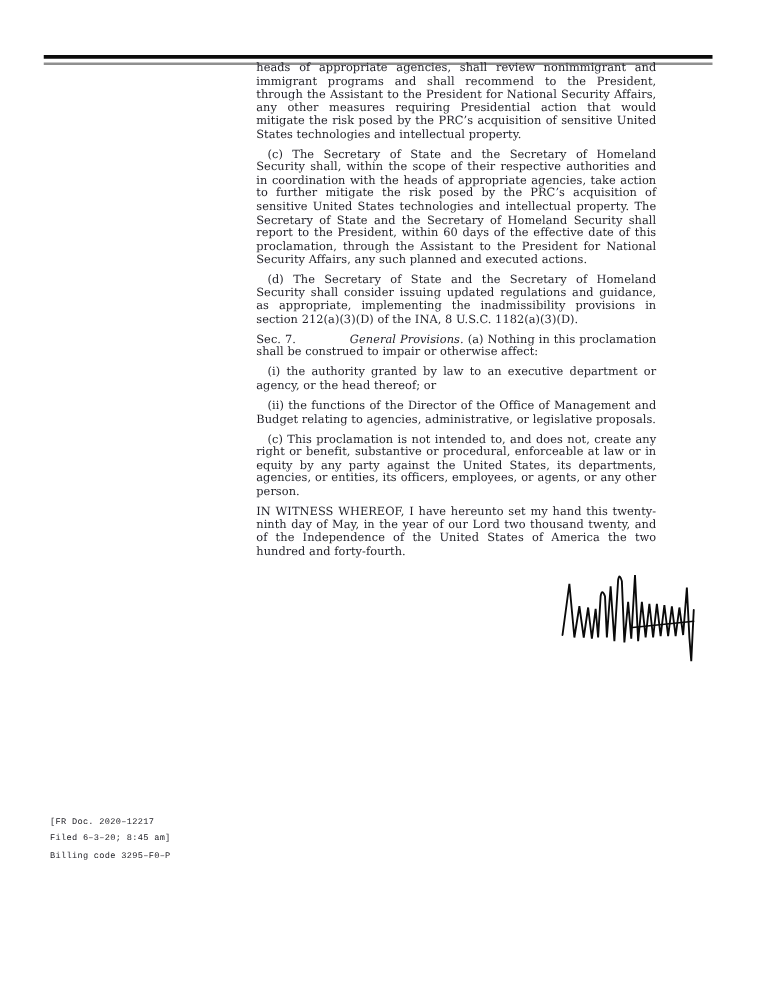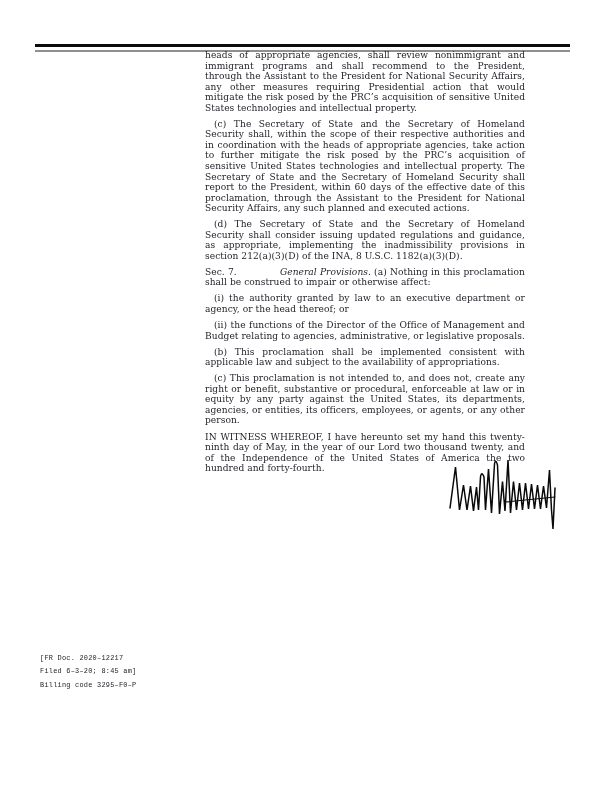--- a/index.html
+++ b/index.html
@@ -62,21 +62,20 @@
   <div class="rule-black"></div>
   <div class="rule-gray"></div>
 
   <div class="doc-body">
     <p>heads of appropriate agencies, shall review nonimmigrant and immigrant programs and shall recommend to the President, through the Assistant to the President for National Security Affairs, any other measures requiring Presidential action that would mitigate the risk posed by the PRC’s acquisition of sensitive United States technologies and intellectual property.</p>
     <p class="indent">(c) The Secretary of State and the Secretary of Homeland Security shall, within the scope of their respective authorities and in coordination with the heads of appropriate agencies, take action to further mitigate the risk posed by the PRC’s acquisition of sensitive United States technologies and intellectual property. The Secretary of State and the Secretary of Homeland Security shall report to the President, within 60 days of the effective date of this proclamation, through the Assistant to the President for National Security Affairs, any such planned and executed actions.</p>
     <p class="indent">(d) The Secretary of State and the Secretary of Homeland Security shall consider issuing updated regulations and guidance, as appropriate, implementing the inadmissibility provisions in section 212(a)(3)(D) of the INA, 8 U.S.C. 1182(a)(3)(D).</p>
     <p><span class="sec-label">Sec. 7.</span><span class="sec-title"> General Provisions. </span><span>(a) Nothing in this proclamation shall be construed to impair or otherwise affect:</span></p>
     <p class="indent">(i) the authority granted by law to an executive department or agency, or the head thereof; or</p>
     <p class="indent">(ii) the functions of the Director of the Office of Management and Budget relating to agencies, administrative, or legislative proposals.</p>
-    <p class="indent">(b) This proclamation shall be implemented consistent with applicable law and subject to the availability of appropriations.</p>
     <p class="indent">(c) This proclamation is not intended to, and does not, create any right or benefit, substantive or procedural, enforceable at law or in equity by any party against the United States, its departments, agencies, or entities, its officers, employees, or agents, or any other person.</p>
     <p>IN WITNESS WHEREOF, I have hereunto set my hand this twenty-ninth day of May, in the year of our Lord two thousand twenty, and of the Independence of the United States of America the two hundred and forty-fourth.</p>
   </div>
 
   <div class="signature-block">
     <svg viewBox="0 0 240 160" xmlns="http://www.w3.org/2000/svg" fill="none" stroke="#0a0a0a" stroke-width="3" stroke-linejoin="miter" stroke-linecap="round">
       <path d="M6,108 L17,26 L25,112 L33,62 L40,112
                L47,64 L53,114 L59,66 L63,112
                L67,46 Q69,33 74,46 L77,112
                L83,30 L89,118

